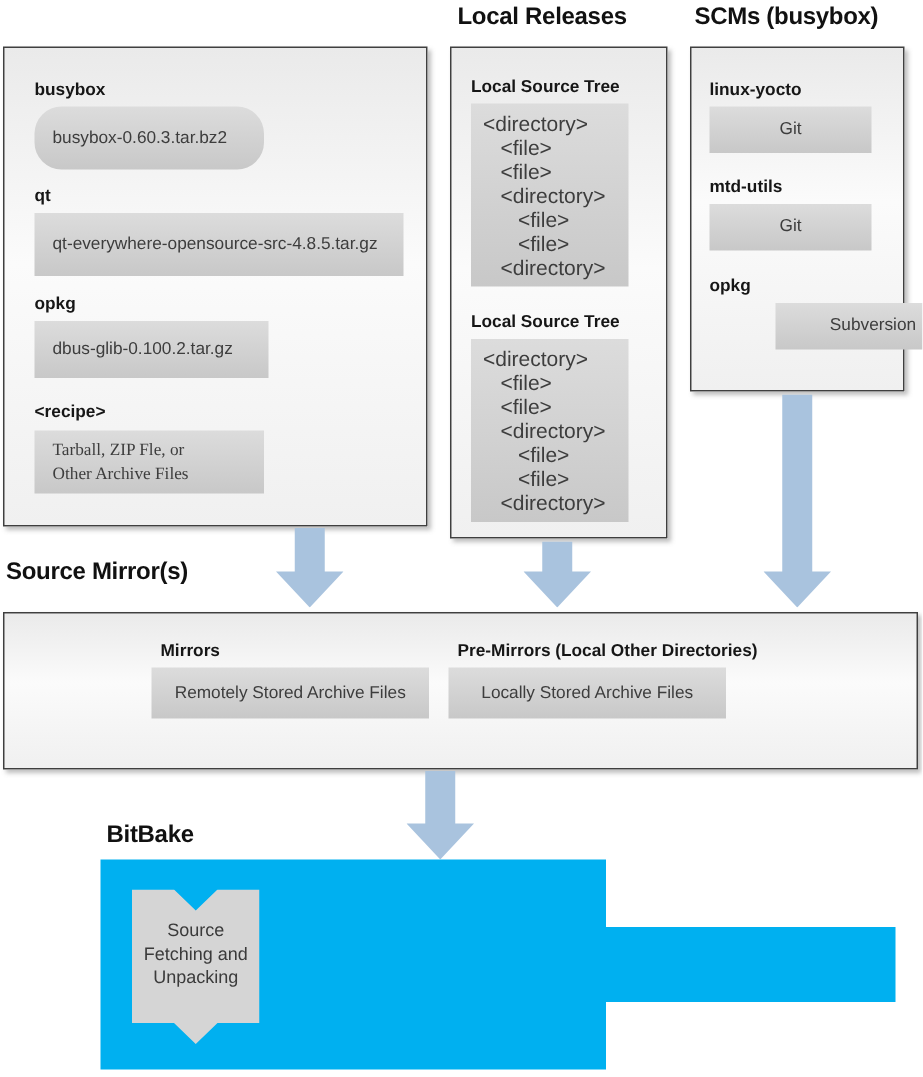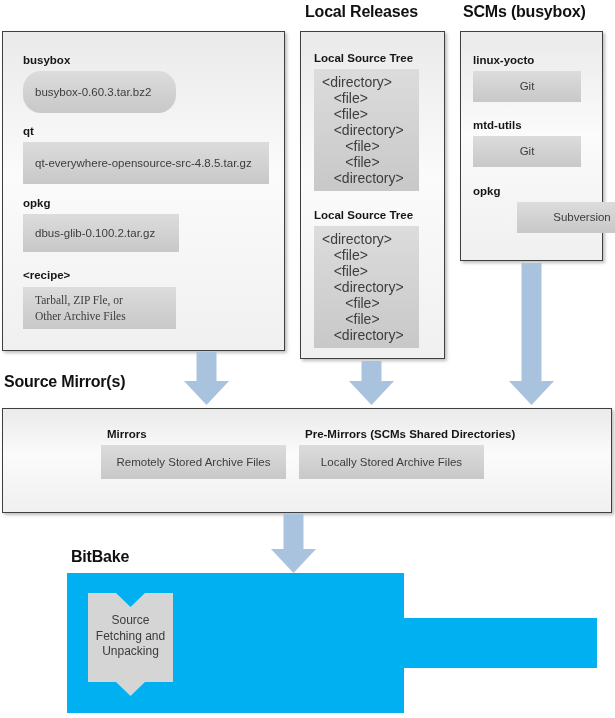--- a/index.html
+++ b/index.html
@@ -124,21 +124,21 @@
   <svg class="arrow" style="left:509px; top:263px;" width="45" height="142">
     <polygon points="12.5,0 32.5,0 32.5,118 45,118 22.5,142 0,118 12.5,118"></polygon>
   </svg>
 
   <div class="panel" style="left:2px; top:408px; width:610px; height:105px;">
     <div style="position:absolute; left:98px; top:19px;">
       <div class="lbl" style="margin-left:6px;">Mirrors</div>
       <div class="gbox center" style="width:185px; height:34px; margin-top:5px;">Remotely Stored Archive Files</div>
     </div>
     <div style="position:absolute; left:296px; top:19px;">
-      <div class="lbl" style="margin-left:6px;">Pre-Mirrors (SCMs Shared Directories)</div>
+      <div class="lbl" style="margin-left:6px;">Pre-Mirrors (Local Other Directories)</div>
       <div class="gbox center" style="width:185px; height:34px; margin-top:5px;">Locally Stored Archive Files</div>
     </div>
   </div>
 
   <svg class="arrow" style="left:271px; top:514px;" width="45" height="59">
     <polygon points="12.5,0 32.5,0 32.5,35 45,35 22.5,59 0,35 12.5,35"></polygon>
   </svg>
 
   <div class="cyan" style="left:67px; top:573px; width:337px; height:140px;"></div>
   <div class="cyan" style="left:404px; top:618px; width:193px; height:50px;"></div>

